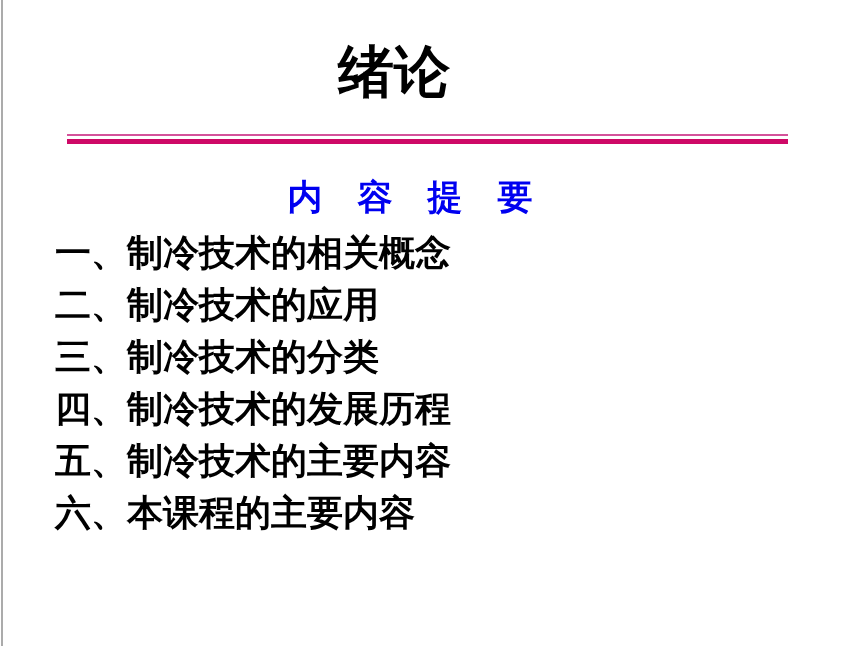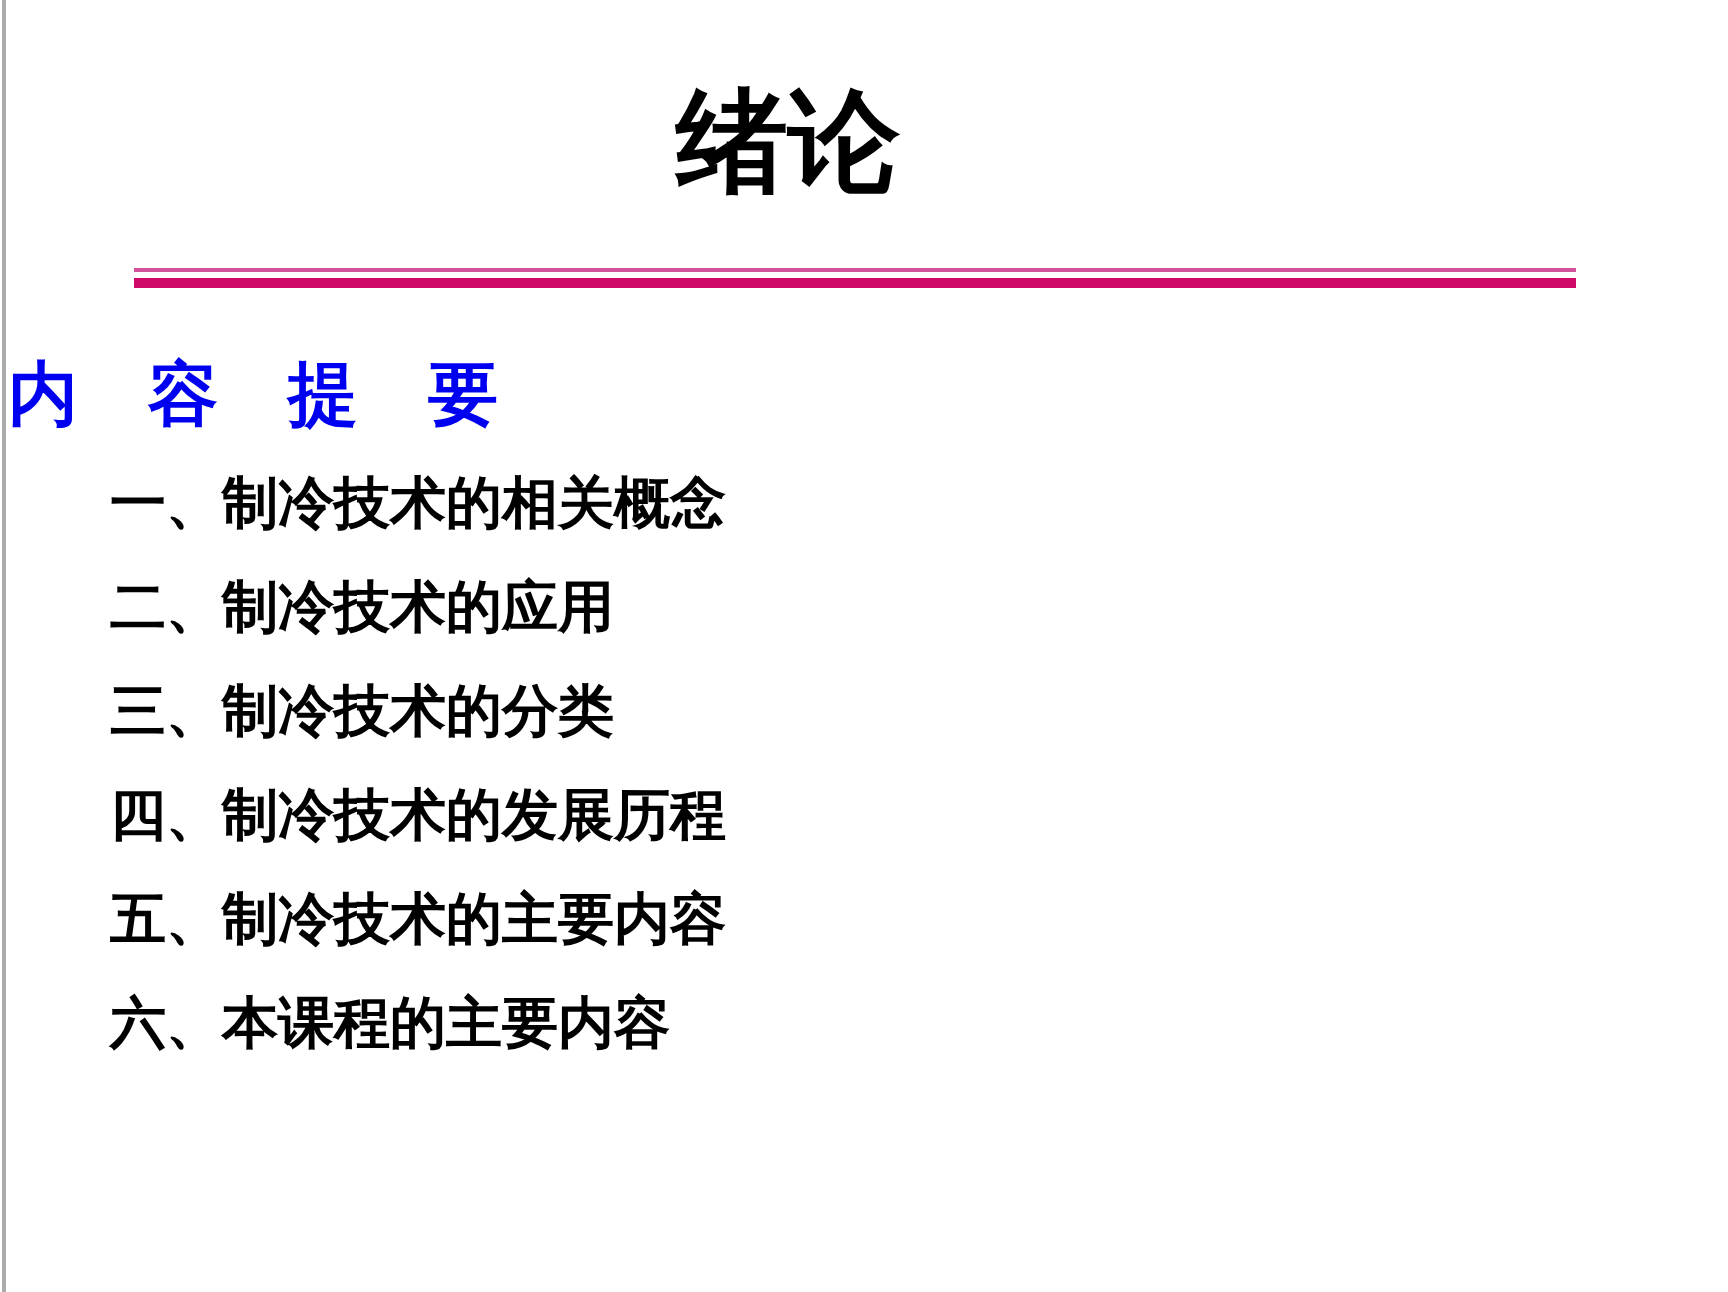--- a/index.html
+++ b/index.html
@@ -47,40 +47,41 @@
     background: #d4529a;
     margin-bottom: 3px;
   }
   .rule-thick {
     height: 5px;
     background: #ce0967;
   }
   .heading {
     position: absolute;
     top: 178px;
-    left: 4px;
+    left: 16px;
     width: 100%;
     margin: 0;
+    text-align: center;
     font-size: 35px;
     font-weight: bold;
     line-height: 1.15;
     color: #0000f0;
     white-space: pre;
   }
   .outline {
     position: absolute;
     top: 227px;
     left: 55px;
     right: 30px;
     margin: 0;
     padding: 0;
     list-style: none;
   }
   .outline li {
-    font-size: 28px;
+    font-size: 36px;
     font-weight: bold;
     line-height: 52px;
     height: 52px;
     color: #000000;
     white-space: nowrap;
   }
 </style>
 </head>
 <body>
 

